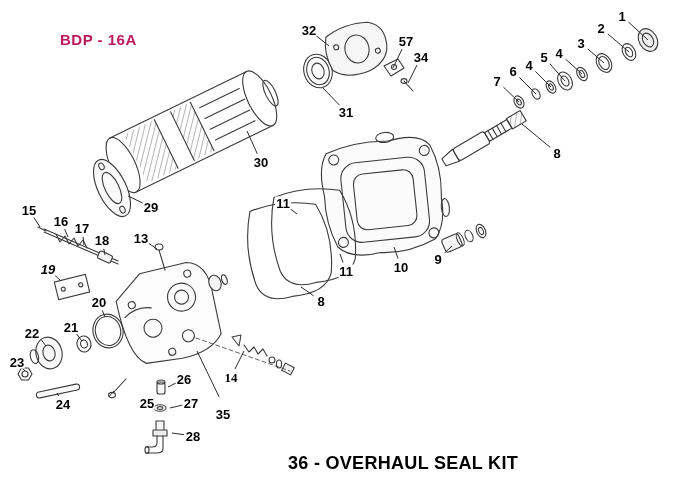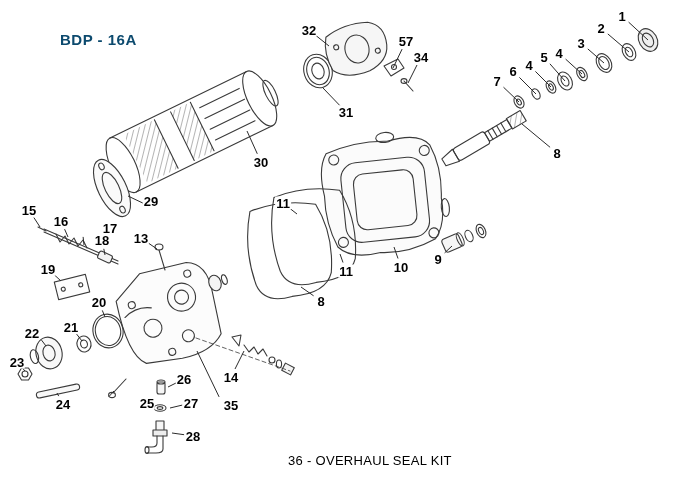--- a/index.html
+++ b/index.html
@@ -24,28 +24,28 @@
     stroke: #2b2b2b;
     stroke-width: 1;
   }
   .title {
     position: absolute;
     left: 60px;
     top: 31px;
     font-weight: bold;
     font-size: 15px;
     letter-spacing: 0.5px;
-    color: #0c4a6e;
+    color: #be185d;
   }
   .footer-note {
     position: absolute;
     left: 288px;
     top: 453px;
-    font-weight: normal;
-    font-size: 13px;
+    font-weight: bold;
+    font-size: 18px;
     letter-spacing: 0.3px;
     color: #000;
   }
   .callout {
     position: absolute;
     transform: translate(-50%, -50%);
     font-weight: bold;
     font-size: 13px;
     color: #000;
     white-space: nowrap;
@@ -337,39 +337,39 @@
       <div class="callout" style="left: 529px; top: 65px;">4</div>
       <div class="callout" style="left: 513px; top: 71px;">6</div>
       <div class="callout" style="left: 497px; top: 81px;">7</div>
       <div class="callout" style="left: 557px; top: 153px;">8</div>
       <div class="callout" style="left: 438px; top: 259px;">9</div>
       <div class="callout" style="left: 401px; top: 267px;">10</div>
       <div class="callout" style="left: 283px; top: 203px;">11</div>
       <div class="callout" style="left: 346px; top: 271px;">11</div>
       <div class="callout" style="left: 321px; top: 301px;">8</div>
       <div class="callout" style="left: 141px; top: 238px;">13</div>
-      <div class="callout" style="left: 231px; top: 377px;">14</div>
+      <div class="callout" style="left: 231px; top: 377px; font-family: Liberation Serif, serif;">14</div>
       <div class="callout" style="left: 29px; top: 210px;">15</div>
       <div class="callout" style="left: 61px; top: 221px;">16</div>
-      <div class="callout" style="left: 82px; top: 228px; margin-left: 28px;">17</div>
+      <div class="callout" style="left: 82px; top: 228px;">17</div>
       <div class="callout" style="left: 102px; top: 240px;">18</div>
-      <div class="callout" style="left: 48px; top: 269px;">19</div>
+      <div class="callout" style="left: 48px; top: 269px; font-style: italic;">19</div>
       <div class="callout" style="left: 99px; top: 302px;">20</div>
       <div class="callout" style="left: 71px; top: 327px;">21</div>
       <div class="callout" style="left: 32px; top: 333px;">22</div>
       <div class="callout" style="left: 17px; top: 362px; text-align: right;">23</div>
       <div class="callout" style="left: 63px; top: 404px;">24</div>
       <div class="callout" style="left: 103px; top: 403px; margin-left: 44px;">25</div>
       <div class="callout" style="left: 184px; top: 379px;">26</div>
       <div class="callout" style="left: 191px; top: 403px;">27</div>
       <div class="callout" style="left: 193px; top: 436px;">28</div>
-      <div class="callout" style="left: 151px; top: 201px;">29</div>
+      <div class="callout" style="left: 151px; top: 207px;">29</div>
       <div class="callout" style="left: 261px; top: 162px;">30</div>
       <div class="callout" style="left: 346px; top: 112px;">31</div>
       <div class="callout" style="left: 309px; top: 30px;">32</div>
       <div class="callout" style="left: 406px; top: 41px;">57</div>
       <div class="callout" style="left: 421px; top: 57px;">34</div>
-      <div class="callout" style="left: 223px; top: 405px; margin-left: 8px;">35</div>
+      <div class="callout" style="left: 223px; top: 414px;">35</div>
     </div>
 
   <div class="title">BDP - 16A</div>
   <div class="footer-note">36 - OVERHAUL SEAL KIT</div>
 </div>
 
 </body></html>

